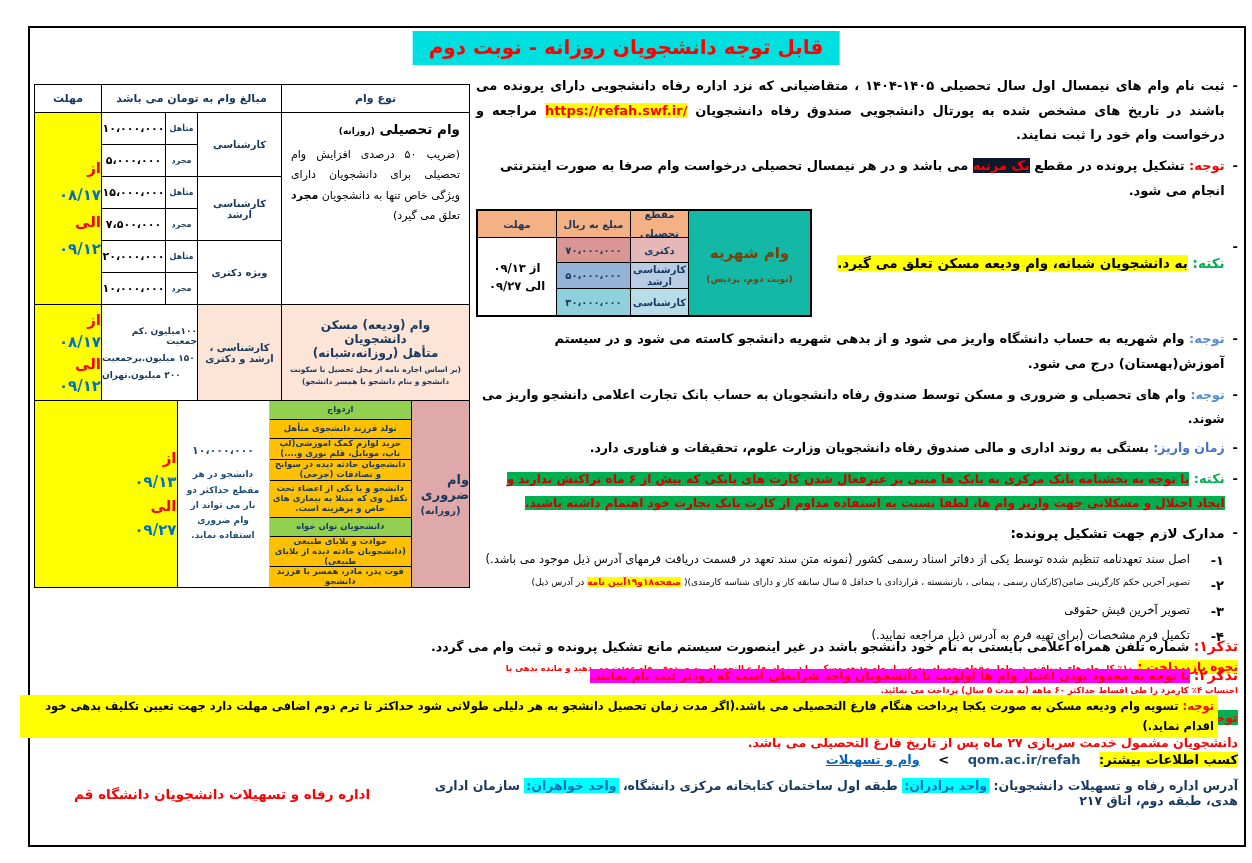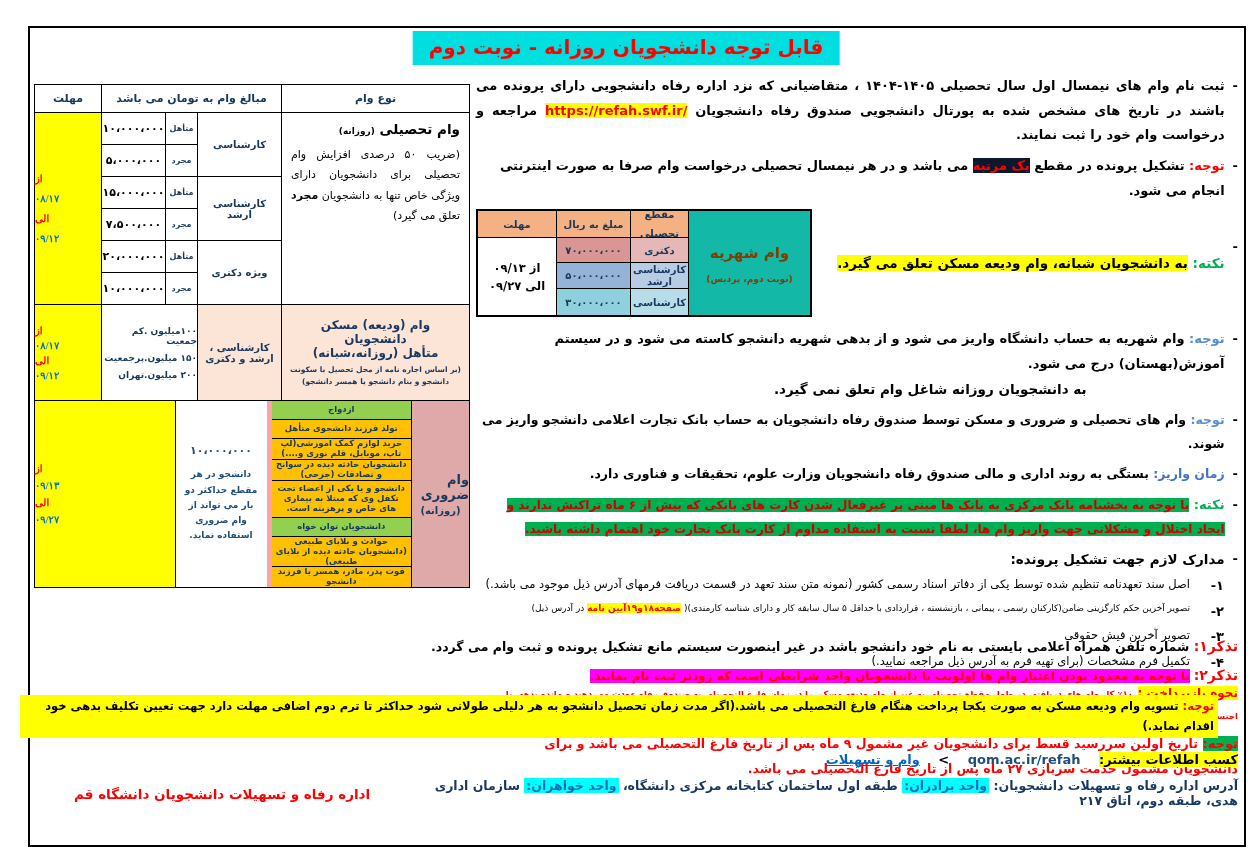--- a/index.html
+++ b/index.html
@@ -95,41 +95,41 @@
   .dgroup:last-child { border-bottom:none; }
   .dgroup .degree { width:84px; display:flex; align-items:center; justify-content:center; border-left:1px solid #000;
                     color:#17375E; font-weight:bold; font-size:10px; text-align:center; padding:0 2px; }
   .dgroup .pairs { flex:1; display:flex; flex-direction:column; }
   .pair { display:flex; flex:1; border-bottom:1px solid #000; }
   .pair:last-child { border-bottom:none; }
   .pair .st { width:32px; display:flex; align-items:center; justify-content:center; border-left:1px solid #000;
               font-size:8px; font-weight:bold; color:#17375E; }
   .pair .amt { flex:1; display:flex; align-items:center; justify-content:center; font-weight:bold; font-size:11px; }
 
-  .deadline-cell { flex:1; background:#FFFF00; display:flex; flex-direction:column; align-items:flex-end; justify-content:center; gap:9px;
-                   font-weight:bold; font-size:10px;font-family:Liberation Serif, serif; }
+  .deadline-cell { flex:1; background:#FFFF00; display:flex; flex-direction:column; align-items:flex-start; justify-content:center; gap:9px;
+                   font-weight:bold; font-size:15px; }
   .deadline-cell .w { color:#FF0000; }
   .deadline-cell .d { color:#0070C0; }
 
   .sec2 { height:96px; }
   .s2-type { width:188px; border-left:1px solid #000; background:#FCE4D6; display:flex; flex-direction:column; align-items:center; justify-content:center;
              color:#17375E; text-align:center; padding:3px 6px; }
   .s2-type .a { font-size:12px; font-weight:bold; }
   .s2-type .c { font-size:7.5px; font-weight:bold; margin-top:4px; line-height:1.5; }
   .s2-degrees { width:84px; border-left:1px solid #000; background:#FCE4D6; display:flex; align-items:center; justify-content:center;
                 color:#17375E; font-weight:bold; font-size:10px; text-align:center; padding:0 4px; }
-  .s2-amounts { width:96px; border-left:1px solid #000; display:flex; flex-direction:column; align-items:flex-start; justify-content:center; gap:7px;
+  .s2-amounts { width:96px; border-left:1px solid #000; display:flex; flex-direction:column; align-items:flex-end; justify-content:center; gap:7px;
                 color:#17375E; font-weight:bold; font-size:9px; }
 
   .sec3 { height:186px; }
   .s3-type { width:58px; border-left:1px solid #000; background:#E0A9A9; display:flex; flex-direction:column; align-items:center; justify-content:center;
              color:#17375E; }
   .s3-type .a { font-size:13px; font-weight:bold; }
   .s3-type .bsub { font-size:10px; font-weight:bold; margin-top:3px; }
-  .s3-cats { flex:1; border-left:5px solid #fca5a5; display:flex; flex-direction:column; }
+  .s3-cats { flex:1; border-left:1px solid #fca5a5; display:flex; flex-direction:column; }
   .cat { flex:1; display:flex; align-items:center; justify-content:center; border-bottom:1px solid #000;
          color:#17375E; font-weight:bold; font-size:8.5px; line-height:1.15; text-align:center; padding:0 3px; }
   .cat:last-child { border-bottom:none; }
   .cat.tall { flex:2; }
   .cat.green { background:#92D050; }
   .cat.orange { background:#FFC000; }
   .s3-amt { width:92px; border-left:1px solid #000; display:flex; flex-direction:column; align-items:center; justify-content:center;
             color:#1F4E79; font-weight:bold; text-align:center; padding:0 5px; }
   .s3-amt .n { font-size:11px; margin-bottom:10px; }
   .s3-amt .note { font-size:9px; line-height:1.7; }
@@ -321,21 +321,20 @@
         <div class="tt-amt amt-ba no-bb" style="grid-column:3;grid-row:4;">۳۰،۰۰۰،۰۰۰</div>
 
         <div class="tt-deadline no-bl no-bb">از ۰۹/۱۳ الی ۰۹/۲۷</div>
       </div>
     </div>
 
     <div class="bullet">
       <p class="pp">
         <span class="lbl-blue">توجه:</span>
         <span>وام شهریه به حساب دانشگاه واریز می شود و از بدهی شهریه دانشجو کاسته می شود و در سیستم آموزش(بهستان) درج می شود.</span>
-        <span class="bold-line">به دانشجویان روزانه شاغل وام تعلق نمی گیرد.</span>
       </p>
     </div>
 
     <div class="bullet">
       <p class="pp" style="font-size:12.5px;">
         <span class="lbl-blue">توجه:</span>
         <span>وام های تحصیلی و ضروری و مسکن توسط صندوق رفاه دانشجویان به حساب بانک تجارت اعلامی دانشجو واریز می شوند.</span>
       </p>
     </div>
 

